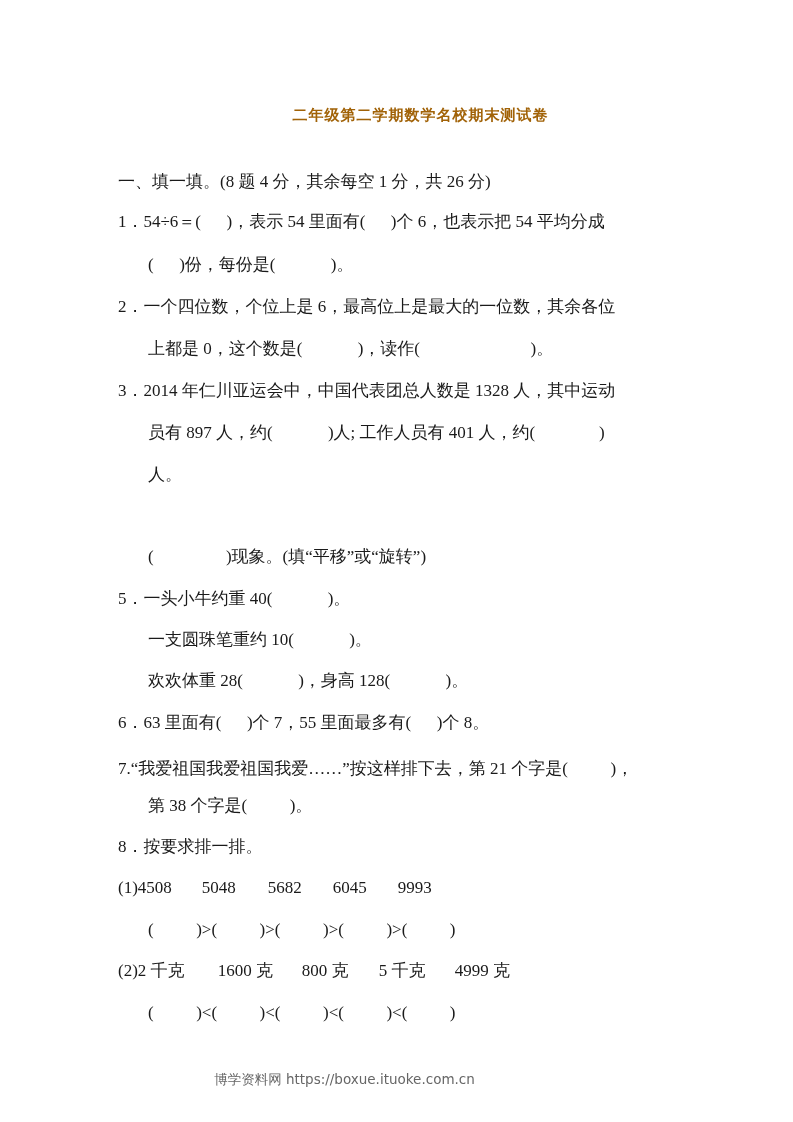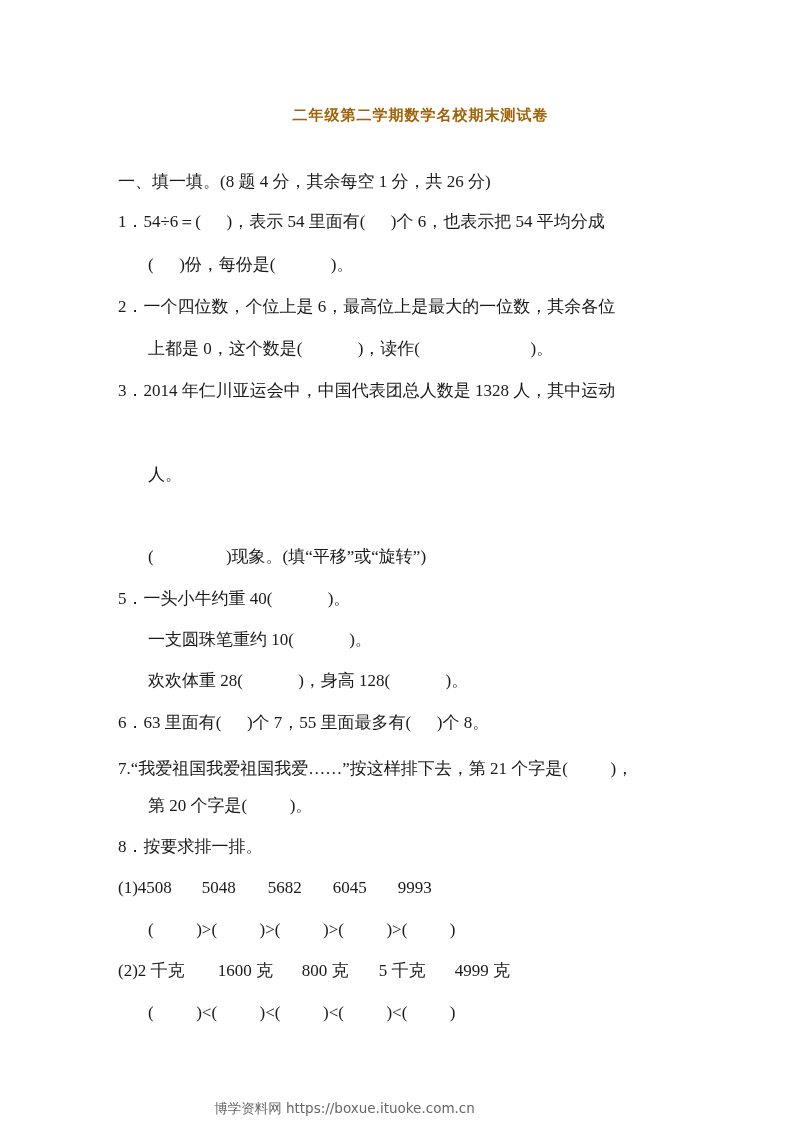--- a/index.html
+++ b/index.html
@@ -44,53 +44,53 @@
     }
     .footer {
       position: absolute;
       left: 0;
       width: 689px;
       top: 1071px;
       text-align: center;
       font-family: "DejaVu Sans", sans-serif;
       font-size: 13.5px;
       color: #666;
-      margin-top: 29px;
     }
     .l0 { left: 118px; }
     .l1 { left: 148px; }
   </style>
 </head>
 <body>
 
 <div class="page">
 
   <div class="title">二年级第二学期数学名校期末测试卷</div>
 
   <div class="line l0" style="top:171px">一、填一填。(8 题 4 分，其余每空 1 分，共 26 分)</div>
 
   <div class="line l0" style="top:211px"><span>1．</span><span>54÷6＝(      )，表示 54 里面有(      )个 6，也表示把 54 平均分成</span></div>
   <div class="line l1" style="top:254px">(      )份，每份是(             )。</div>
 
   <div class="line l0" style="top:296px"><span>2．</span><span>一个四位数，个位上是 6，最高位上是最大的一位数，其余各位</span></div>
   <div class="line l1" style="top:338px">上都是 0，这个数是(             )，读作(                          )。</div>
 
   <div class="line l0" style="top:380px"><span>3．</span><span>2014 年仁川亚运会中，中国代表团总人数是 1328 人，其中运动</span></div>
+  <div class="line l1" style="top:422px">员有 897 人，约(             )人; 工作人员有 401 人，约(               )</div>
   <div class="line l1" style="top:464px">人。</div>
 
   <div class="line l1" style="top:546px">(                 )现象。(填“平移”或“旋转”)</div>
 
   <div class="line l0" style="top:588px"><span>5．</span><span>一头小牛约重 40(             )。</span></div>
   <div class="line l1" style="top:629px">一支圆珠笔重约 10(             )。</div>
   <div class="line l1" style="top:670px">欢欢体重 28(             )，身高 128(             )。</div>
 
   <div class="line l0" style="top:712px"><span>6．</span><span>63 里面有(      )个 7，55 里面最多有(      )个 8。</span></div>
 
   <div class="line l0" style="top:758px"><span>7.</span><span>“我爱祖国我爱祖国我爱……”按这样排下去，第 21 个字是(          )，</span></div>
-  <div class="line l1" style="top:795px">第 20 个字是(          )。</div>
+  <div class="line l1" style="top:795px">第 38 个字是(          )。</div>
 
   <div class="line l0" style="top:836px"><span>8．</span><span>按要求排一排。</span></div>
 
   <div class="line l0" style="top:877px"><span>(1)</span><span style="display:inline-block;width:64px">4508</span><span style="display:inline-block;width:66px">5048</span><span style="display:inline-block;width:65px">5682</span><span style="display:inline-block;width:65px">6045</span><span>9993</span></div>
   <div class="line l1" style="top:919px">(          )&gt;(          )&gt;(          )&gt;(          )&gt;(          )</div>
 
   <div class="line l0" style="top:960px"><span>(2)</span><span style="display:inline-block;width:80px">2 千克</span><span style="display:inline-block;width:84px">1600 克</span><span style="display:inline-block;width:77px">800 克</span><span style="display:inline-block;width:76px">5 千克</span><span>4999 克</span></div>
   <div class="line l1" style="top:1002px">(          )&lt;(          )&lt;(          )&lt;(          )&lt;(          )</div>
 
   <div class="footer">博学资料网 https://boxue.ituoke.com.cn</div>

